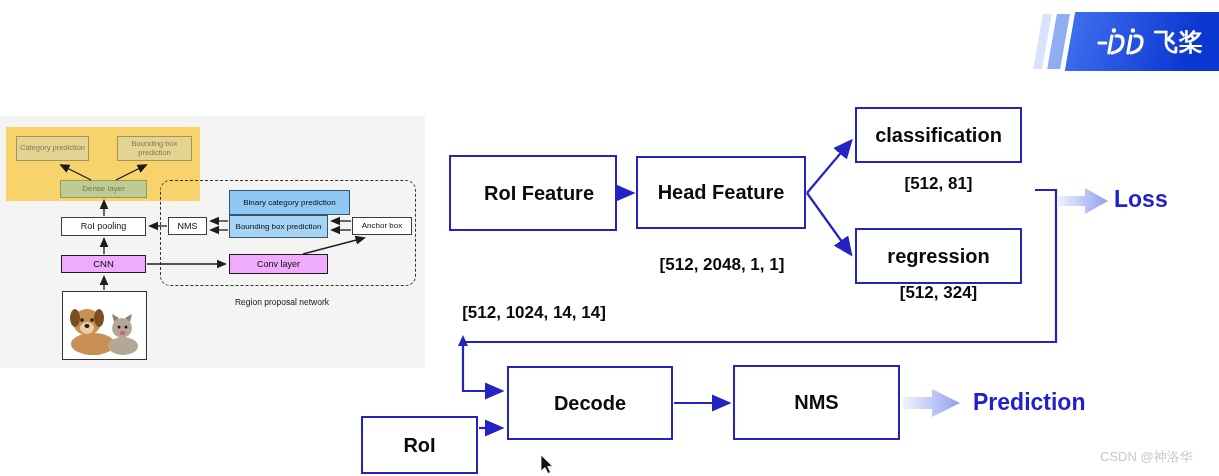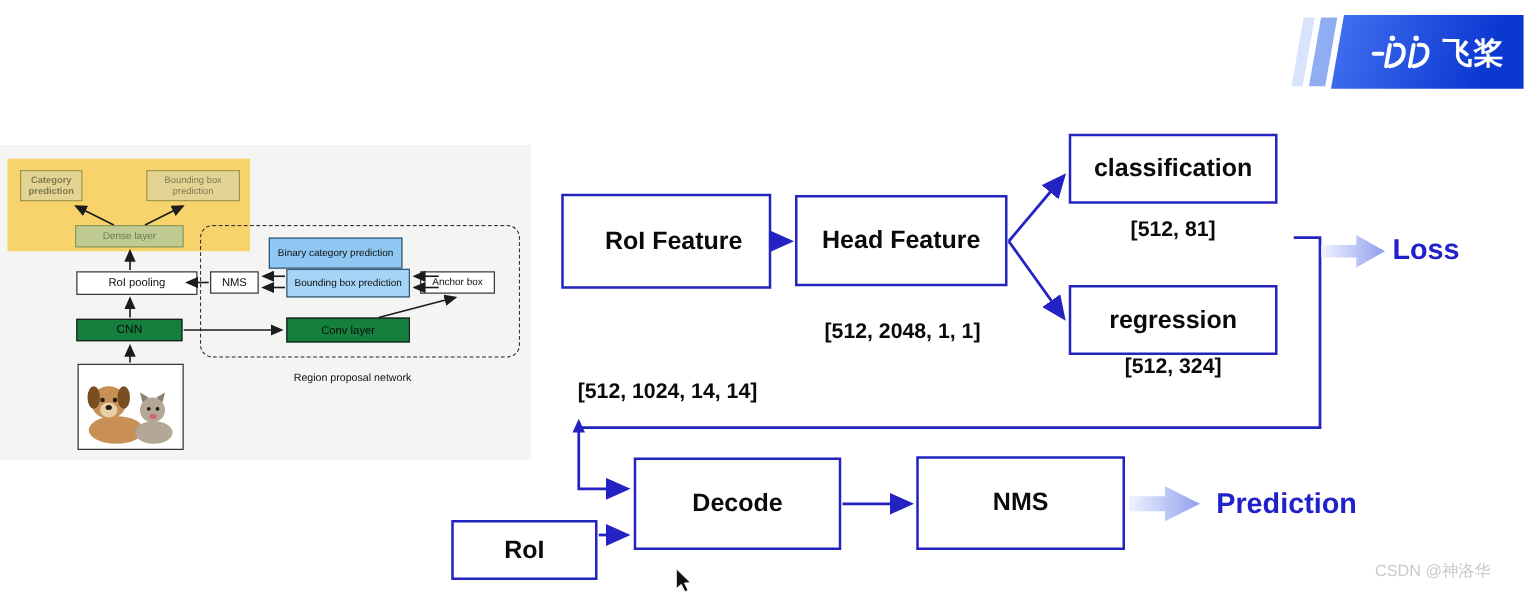--- a/index.html
+++ b/index.html
@@ -25,21 +25,21 @@
   .logo-text{color:#fff;font-size:24px;font-weight:bold;letter-spacing:1px;}
   
   .mini-panel{position:absolute;left:0;top:116px;width:425px;height:252px;background:#F4F4F2;}
   .mini-highlight{position:absolute;left:6px;top:11px;width:194px;height:74px;background:#F8D36B;}
   .mini-box{position:absolute;display:flex;align-items:center;justify-content:center;
     text-align:center;font-size:8px;line-height:1.15;box-sizing:border-box;}
   .tan{background:#E3D494;border:1px solid #a2974d;color:#807a4e;}
   .green{background:#BFCB92;border:1px solid #8f9c55;color:#6d7950;}
   .lblue1{background:#8FC8F2;border:1px solid #35566e;color:#0d0d0d;}
   .lblue2{background:#A6D4F6;border:1px solid #35566e;color:#0d0d0d;}
-  .bblue{background:#15803d;border:1px solid #1d1d1d;color:#0a0a0a;}
+  .bblue{background:#f0abfc;border:1px solid #1d1d1d;color:#0a0a0a;}
   .wbox{background:#ffffff;border:1px solid #3a3a3a;color:#0d0d0d;}
   .mini-dashed{position:absolute;left:160px;top:64px;width:256px;height:106px;
     border:1.5px dashed #333;border-radius:10px;box-sizing:border-box;}
   .mini-caption{position:absolute;left:222px;top:181px;width:120px;text-align:center;
     font-size:8.5px;color:#111;}
   .photo-box{position:absolute;left:62px;top:175px;width:85px;height:69px;background:#fff;
     border:1.5px solid #333;box-sizing:border-box;}
   
   .flow-box{
     position:absolute;background:#fff;border:2px solid #2323BF;box-sizing:border-box;
@@ -74,31 +74,31 @@
           <circle cx="36" cy="3.5" r="2.2" fill="#fff"></circle>
         </svg>
         <span class="logo-text">飞桨</span>
       </div>
     </div>
   </div>
 
   <div class="mini-panel">
     <div class="mini-highlight"></div>
 
-    <div class="mini-box tan" style="left:16px;top:20px;width:50px;height:25px;font-size:7.5px;font-weight:bold;">Category prediction</div>
+    <div class="mini-box tan" style="left:16px;top:20px;width:73px;height:25px;font-size:7.5px;">Category prediction</div>
     <div class="mini-box tan" style="left:117px;top:20px;width:75px;height:25px;font-size:7.5px;">Bounding box prediction</div>
     <div class="mini-box green" style="left:60px;top:64px;width:87px;height:18px;">Dense layer</div>
 
     <div class="mini-dashed"></div>
 
-    <div class="mini-box wbox" style="left:61px;top:101px;width:97px;height:19px;font-size:9px;">RoI pooling</div>
+    <div class="mini-box wbox" style="left:61px;top:101px;width:85px;height:19px;font-size:9px;">RoI pooling</div>
     <div class="mini-box wbox" style="left:168px;top:101px;width:39px;height:18px;font-size:9px;">NMS</div>
-    <div class="mini-box lblue1" style="left:215px;top:74px;width:107px;height:25px;">Binary category prediction</div>
+    <div class="mini-box lblue1" style="left:229px;top:74px;width:121px;height:25px;">Binary category prediction</div>
     <div class="mini-box lblue2" style="left:229px;top:99px;width:99px;height:23px;">Bounding box prediction</div>
-    <div class="mini-box wbox" style="left:336px;top:101px;width:60px;height:18px;">Anchor box</div>
+    <div class="mini-box wbox" style="left:352px;top:101px;width:60px;height:18px;">Anchor box</div>
     <div class="mini-box bblue" style="left:229px;top:138px;width:99px;height:20px;font-size:9px;">Conv layer</div>
     <div class="mini-box bblue" style="left:61px;top:139px;width:85px;height:18px;font-size:9.5px;">CNN</div>
 
     <div class="mini-caption">Region proposal network</div>
 
     <div class="photo-box">
       <svg width="82" height="66" viewBox="0 0 82 66">
         <ellipse cx="30" cy="52" rx="22" ry="11" fill="#c89055"></ellipse>
         <ellipse cx="24" cy="30" rx="14" ry="13" fill="#c89055"></ellipse>
         <ellipse cx="12" cy="26" rx="5" ry="9" fill="#7a4d22"></ellipse>
@@ -117,21 +117,21 @@
       </svg>
     </div>
   </div>
 
   <div class="flow-box" style="left:449px;top:155px;width:168px;height:76px;padding-left:12px;">RoI Feature</div>
   <div class="flow-box" style="left:636px;top:156px;width:170px;height:73px;">Head Feature</div>
   <div class="flow-box" style="left:855px;top:107px;width:167px;height:56px;">classification</div>
   <div class="flow-box" style="left:507px;top:366px;width:166px;height:74px;">Decode</div>
   <div class="flow-box" style="left:855px;top:228px;width:167px;height:56px;">regression</div>
   <div class="flow-box" style="left:733px;top:365px;width:167px;height:75px;">NMS</div>
-  <div class="flow-box" style="left:361px;top:416px;width:117px;height:48px;">RoI</div>
+  <div class="flow-box" style="left:361px;top:416px;width:117px;height:58px;">RoI</div>
 
   <div class="shape-label" style="left:441px;top:255px;width:186px;margin-top:48px;">[512, 1024, 14, 14]</div>
   <div class="shape-label" style="left:637px;top:255px;width:170px;">[512, 2048, 1, 1]</div>
   <div class="shape-label" style="left:855px;top:174px;width:167px;">[512, 81]</div>
   <div class="shape-label" style="left:855px;top:283px;width:167px;">[512, 324]</div>
 
   <div class="result-label" style="left:1114px;top:186px;">Loss</div>
   <div class="result-label" style="left:973px;top:389px;">Prediction</div>
 
   <svg class="overlay" width="1219" height="476" viewBox="0 0 1219 476">

